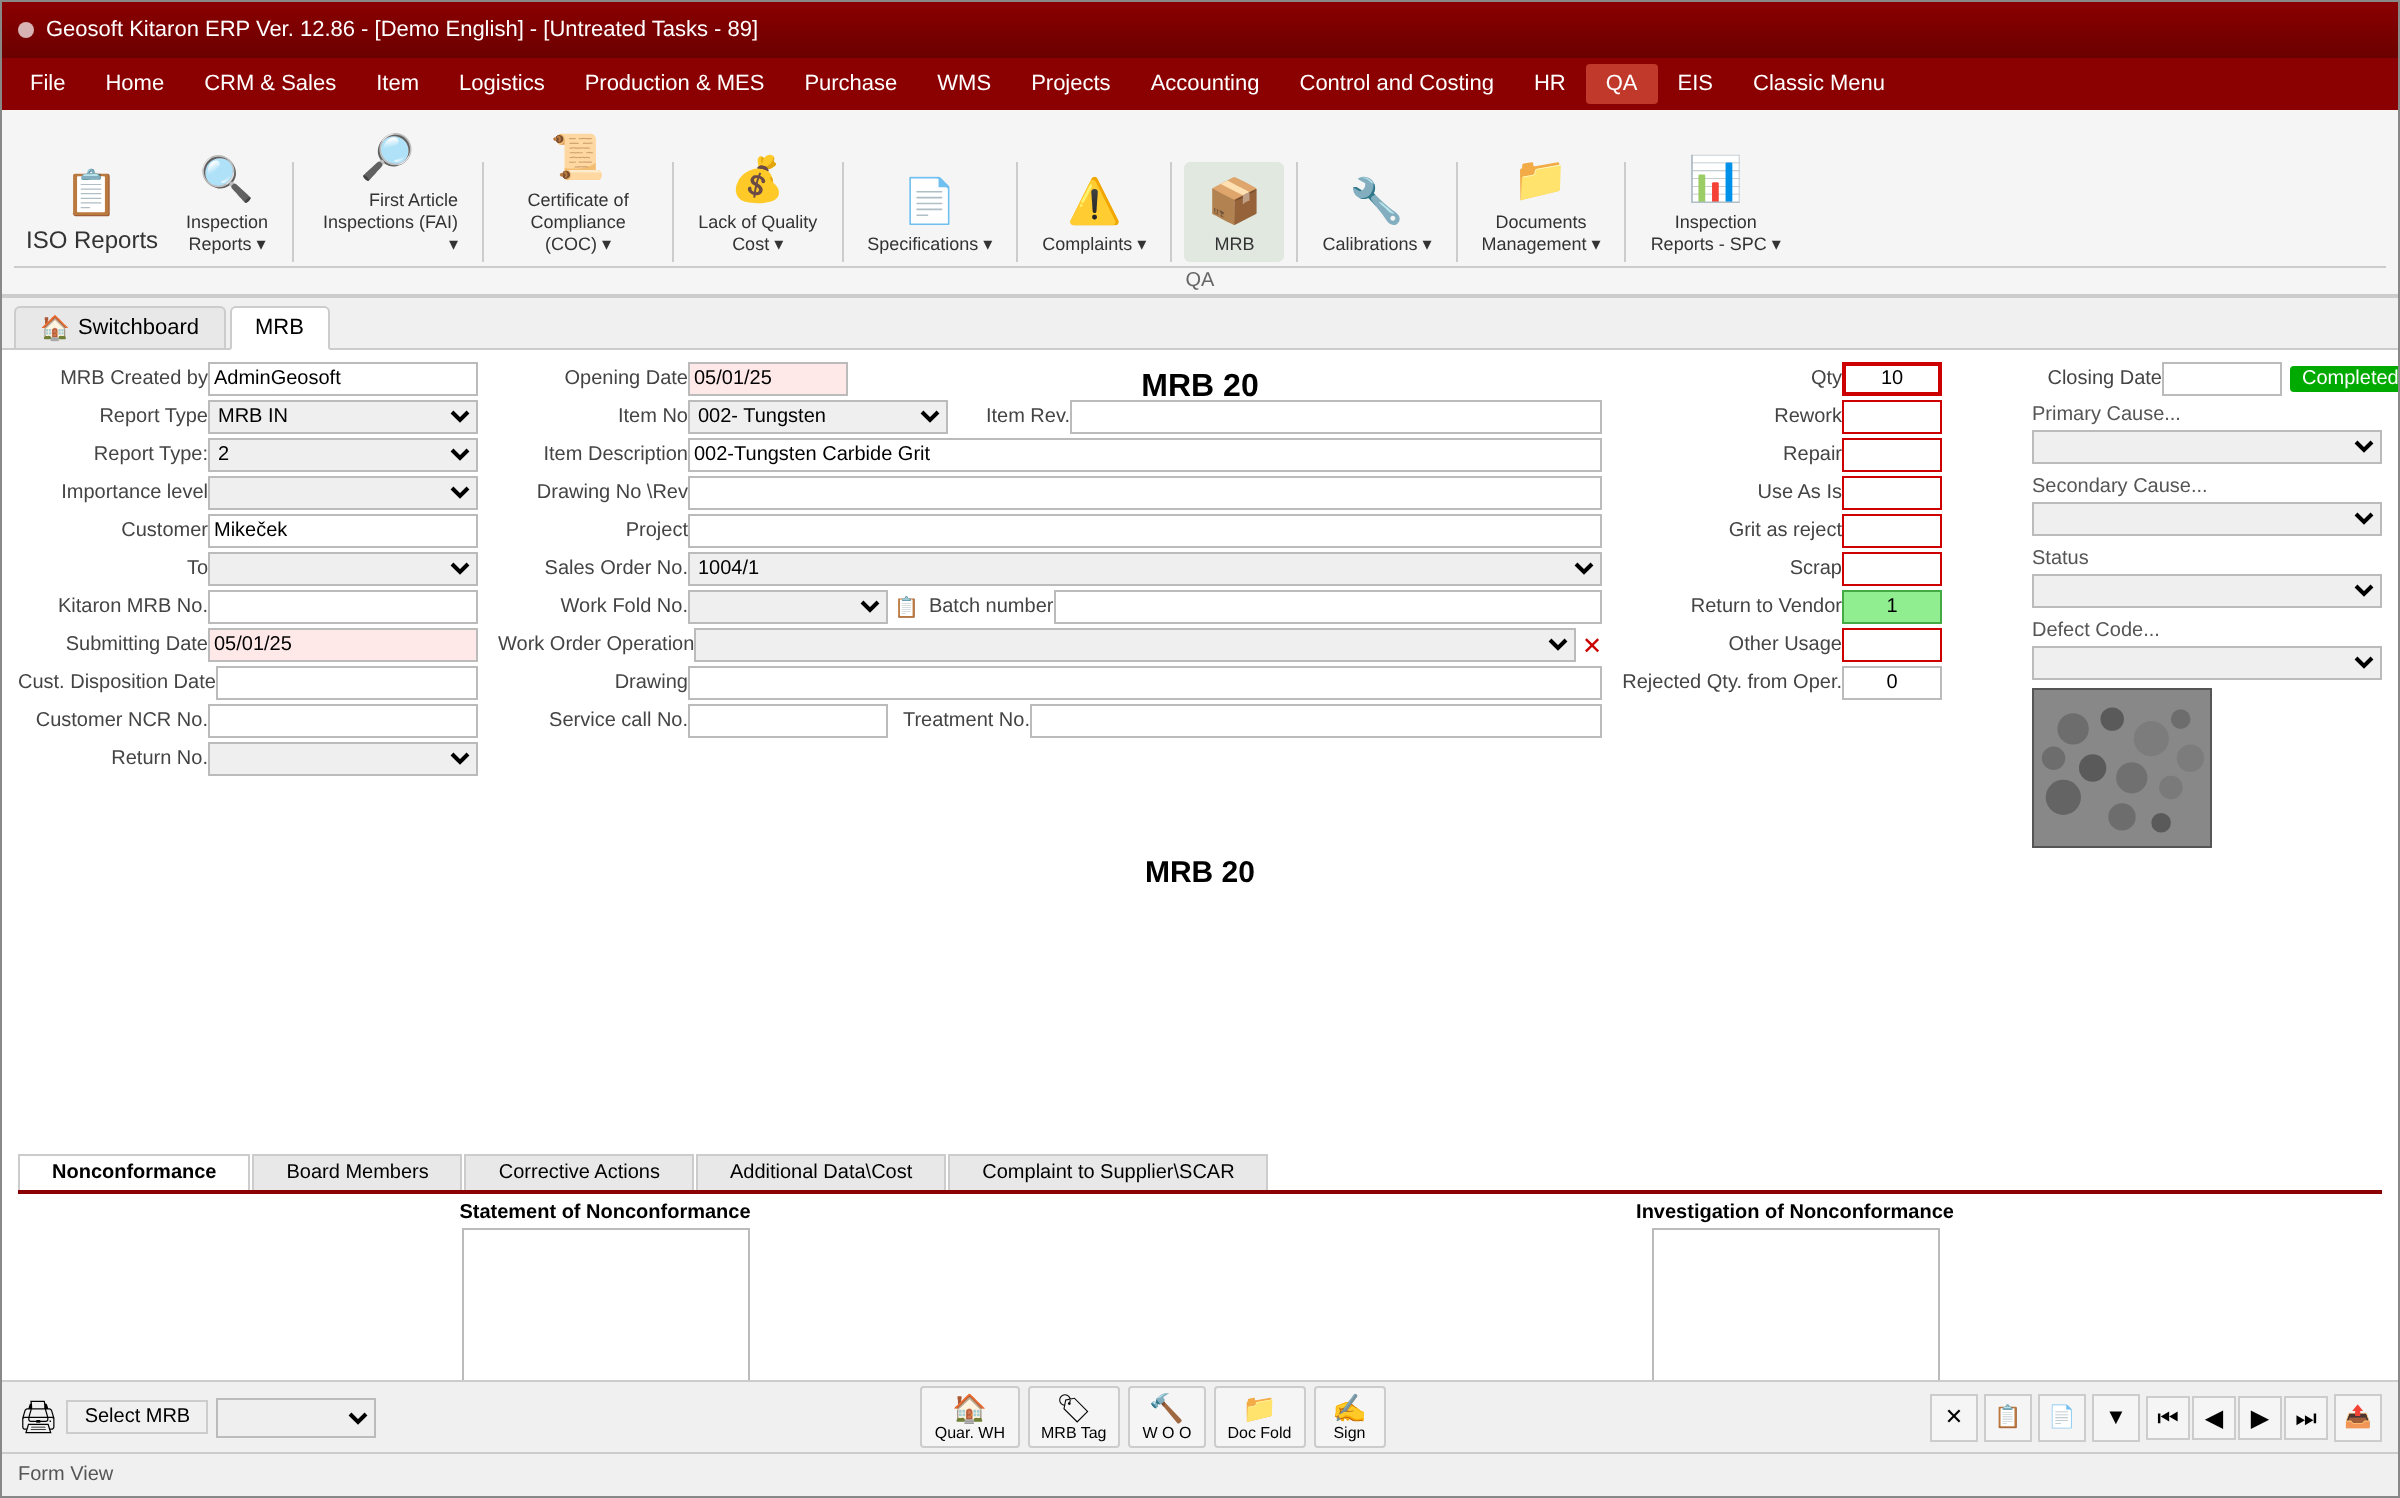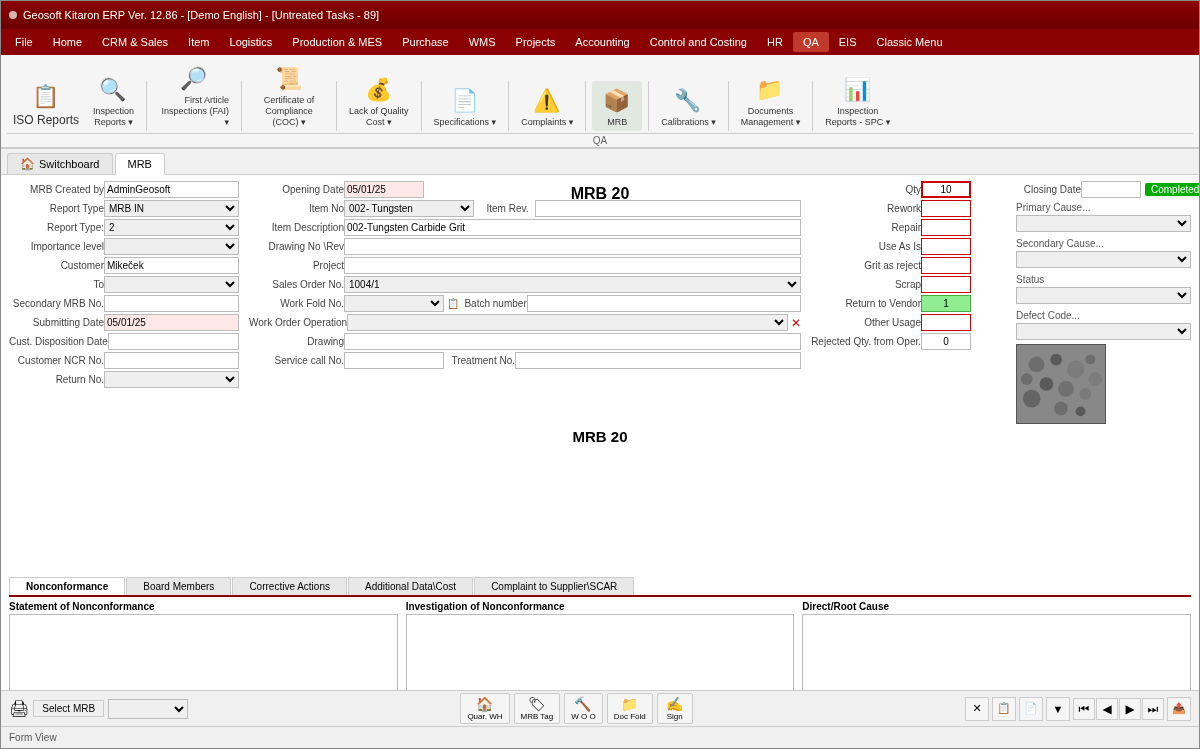--- a/index.html
+++ b/index.html
@@ -50,21 +50,21 @@
 
     .row { display: flex; align-items: center; margin-bottom: 2px; }
     .lbl { font-size: 10px; color: #444; text-align: right; white-space: nowrap; flex-shrink: 0; }
 
     
     .bottom-section-tabs { display: flex; border-bottom: 2px solid #8b0000; margin-bottom: 4px; }
     .bst { padding: 3px 16px; font-size: 10px; cursor: pointer; background: #e8e8e8; border: 1px solid #ccc; border-bottom: none; margin-right: 1px; }
     .bst.active { background: white; font-weight: bold; }
 
     .three-text-areas { display: flex; gap: 8px; flex: 1; }
-    .ta-block { flex: 1; display: flex; flex-direction: column; }
+    .ta-block { flex: 1; display: flex; flex-direction: column; align-items: center; }
     .ta-title { font-size: 10px; font-weight: bold; margin-bottom: 2px; }
     .ta-box { flex: 1; border: 1px solid #bbb; background: white; }
 
     .toolbar-left { display: flex; align-items: center; gap: 4px; }
     .toolbar-center { display: flex; align-items: center; gap: 4px; }
     .toolbar-right { display: flex; align-items: center; gap: 3px; }
 
     .select-mrb-btn { border: 1px solid #ccc; background: #f0f0f0; font-size: 10px; padding: 2px 8px; cursor: pointer; }
 
     .bottom-nav-group { display: flex; align-items: center; gap: 1px; }
@@ -197,21 +197,21 @@
           </div>
           <div class="row">
             <span class="lbl" style="min-width:95px;">Customer</span>
             <input class="small-input" style="flex: 1 1 0%;" value="Mikeček">
           </div>
           <div class="row">
             <span class="lbl" style="min-width:95px;">To</span>
             <select class="small-select" style="flex:1;"><option></option></select>
           </div>
           <div class="row">
-            <span class="lbl" style="min-width:95px;">Secondary MRB No.</span>
+            <span class="lbl" style="min-width:95px;">Kitaron MRB No.</span>
             <input class="small-input" style="flex: 1 1 0%;">
           </div>
           <div class="row">
             <span class="lbl" style="min-width:95px;">Submitting Date</span>
             <input class="small-input date-input" style="flex: 1 1 0%;" value="05/01/25">
           </div>
           <div class="row">
             <span class="lbl" style="min-width:95px;">Cust. Disposition Date</span>
             <input class="small-input" style="flex: 1 1 0%;">
           </div>
@@ -226,21 +226,21 @@
         </div>
 
         <div style="flex:1; margin: 0 10px;">
           <div class="row">
             <span class="lbl" style="min-width:95px;">Opening Date</span>
             <input class="small-input date-input" style="width: 80px;" value="05/01/25">
           </div>
           <div class="row">
             <span class="lbl" style="min-width:95px;">Item No</span>
             <select class="small-select" style="width:130px;"><option>002- Tungsten</option></select>
-            <span class="lbl" style="min-width:55px; margin-left:6px;text-align:center;">Item Rev.</span>
+            <span class="lbl" style="min-width:55px; margin-left:6px;">Item Rev.</span>
             <input class="small-input" style="flex: 1 1 0%;">
           </div>
           <div class="row">
             <span class="lbl" style="min-width:95px;">Item Description</span>
             <input class="small-input" style="flex: 1 1 0%;" value="002-Tungsten Carbide Grit">
           </div>
           <div class="row">
             <span class="lbl" style="min-width:95px;">Drawing No \Rev</span>
             <input class="small-input" style="flex: 1 1 0%;">
           </div>
@@ -382,24 +382,20 @@
         <div class="bst">Complaint to Supplier\SCAR</div>
       </div>
 
       <div class="three-text-areas" style="flex:1; min-height:120px;">
         <div class="ta-block">
           <div class="ta-title">Statement of Nonconformance</div>
           <textarea class="ta-box" style="flex: 1 1 0%; resize: none; font-size: 10px; padding: 3px; border: 1px solid rgb(187, 187, 187);"></textarea>
         </div>
         <div class="ta-block">
           <div class="ta-title">Investigation of Nonconformance</div>
-          <textarea class="ta-box" style="flex: 1 1 0%; resize: none; font-size: 10px; padding: 3px; border: 1px solid rgb(187, 187, 187);"></textarea>
-        </div>
-        <div class="ta-block">
-          <div class="ta-title">Direct/Root Cause</div>
           <textarea class="ta-box" style="flex: 1 1 0%; resize: none; font-size: 10px; padding: 3px; border: 1px solid rgb(187, 187, 187);"></textarea>
         </div>
       </div>
     </div>
 
     <div class="bottom-toolbar">
       <div class="toolbar-left">
         <button style="border:none; background:transparent; cursor:pointer; font-size:16px;">🖨</button>
         <button class="select-mrb-btn">Select MRB</button>
         <select style="height:20px; width:80px; font-size:10px; border:1px solid #bbb;"><option></option></select>

